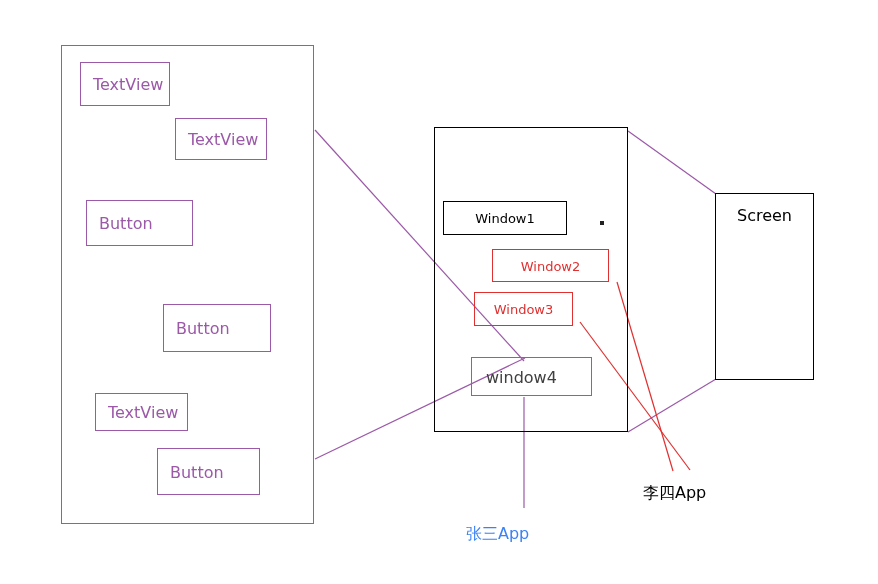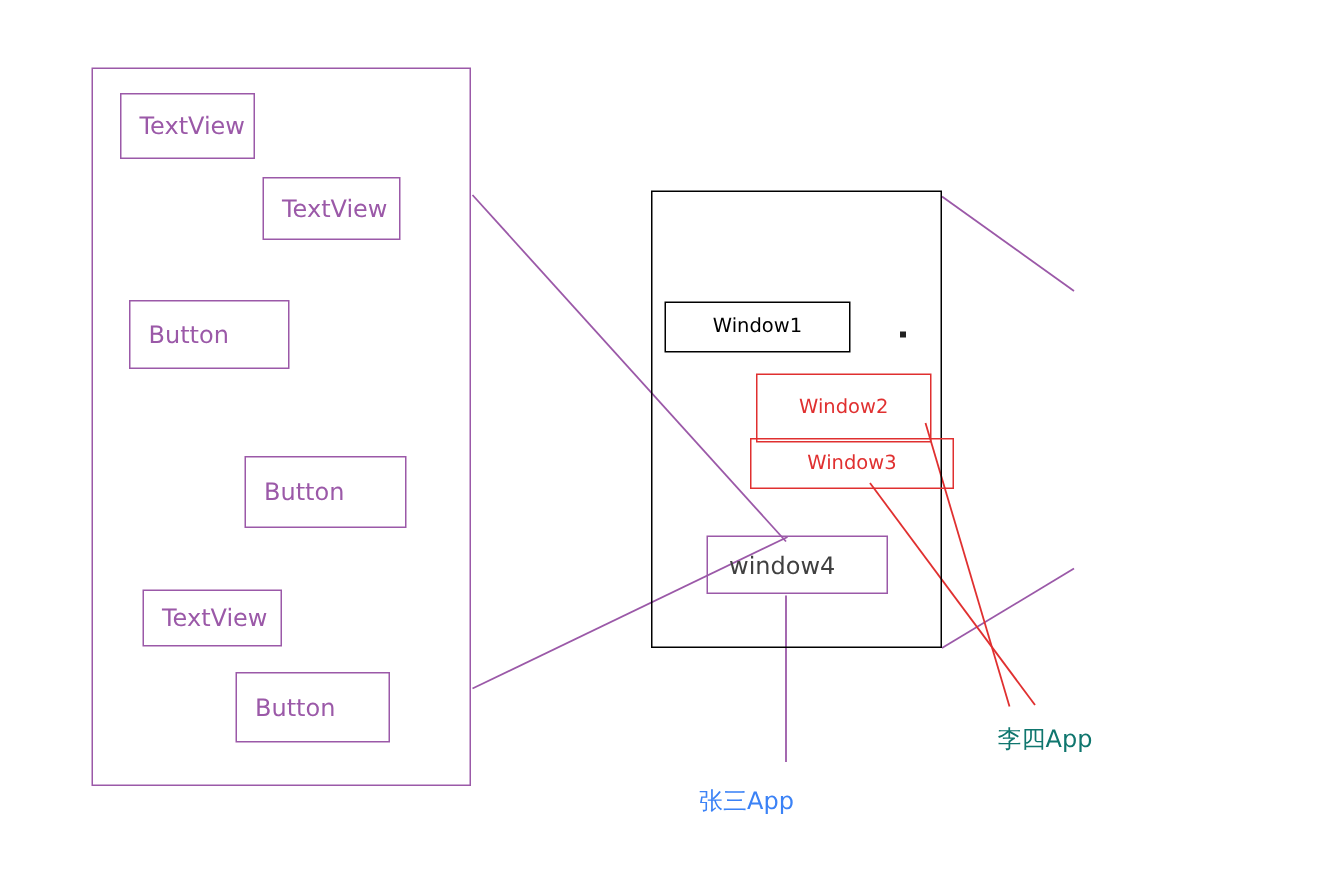--- a/index.html
+++ b/index.html
@@ -89,21 +89,21 @@
     width: 4px;
     height: 4px;
     background: #222;
   }
   .anno {
     position: absolute;
     white-space: nowrap;
     font-size: 16px;
   }
   .anno-purple { color: #3b82f6; }
-  .anno-red { color: #0f766e; margin-left: 22px; }
+  .anno-red { color: #000000; }
   .watermark {
     position: absolute;
     right: 18px;
     bottom: 12px;
     font-size: 15px;
     color: #c9c9c9;
     white-space: nowrap;
   }
 </style>
 </head>
@@ -144,33 +144,36 @@
       </div>
     </div>
 
   <div class="box box-black" id="wms-frame" style="left: 434px; top: 127px; width: 194px; height: 305px;"></div>
 
 
   <div id="wms-windows">
       <div class="box" style="border: 1.8px solid rgb(0, 0, 0); left: 443px; top: 201px; width: 124px; height: 34px;">
         <span class="box-label center-label" style="color: rgb(0, 0, 0);">Window1</span>
       </div>
-      <div class="box" style="border: 1.4px solid rgb(224, 48, 48); left: 504px; top: 249px; width: 117px; height: 46px;">
+      <div class="box" style="border: 1.4px solid rgb(224, 48, 48); left: 492px; top: 249px; width: 117px; height: 33px;">
         <span class="box-label center-label" style="color: rgb(224, 48, 48);">Window2</span>
       </div>
-      <div class="box" style="border: 1.4px solid rgb(224, 48, 48); left: 474px; top: 292px; width: 136px; height: 34px; margin-left: 26px;">
+      <div class="box" style="border: 1.4px solid rgb(224, 48, 48); left: 474px; top: 292px; width: 99px; height: 34px;">
         <span class="box-label center-label" style="color: rgb(224, 48, 48);">Window3</span>
       </div>
       <div class="box" style="border: 1.4px solid rgb(155, 89, 168); left: 471px; top: 357px; width: 121px; height: 39px;">
         <span class="box-label center-label-sm" style="color: #404040; left: 14px; transform: translateY(-50%);">window4</span>
       </div>
     </div>
 
   <div class="dot" id="wms-dot" style="left: 600px; top: 221px;"></div>
 
+  <div class="box box-black" id="screen-frame" style="left: 715px; top: 193px; width: 99px; height: 187px;">
+    <div class="screen-label">Screen</div>
+  </div>
 
   <div id="anno-layer">
       <div class="anno anno-purple" style="left: 466px; top: 524px;">张三App</div>
       <div class="anno anno-red" style="left: 643px; top: 483px;">李四App</div>
     </div>
 
 
 </div>
 
 </body></html>

